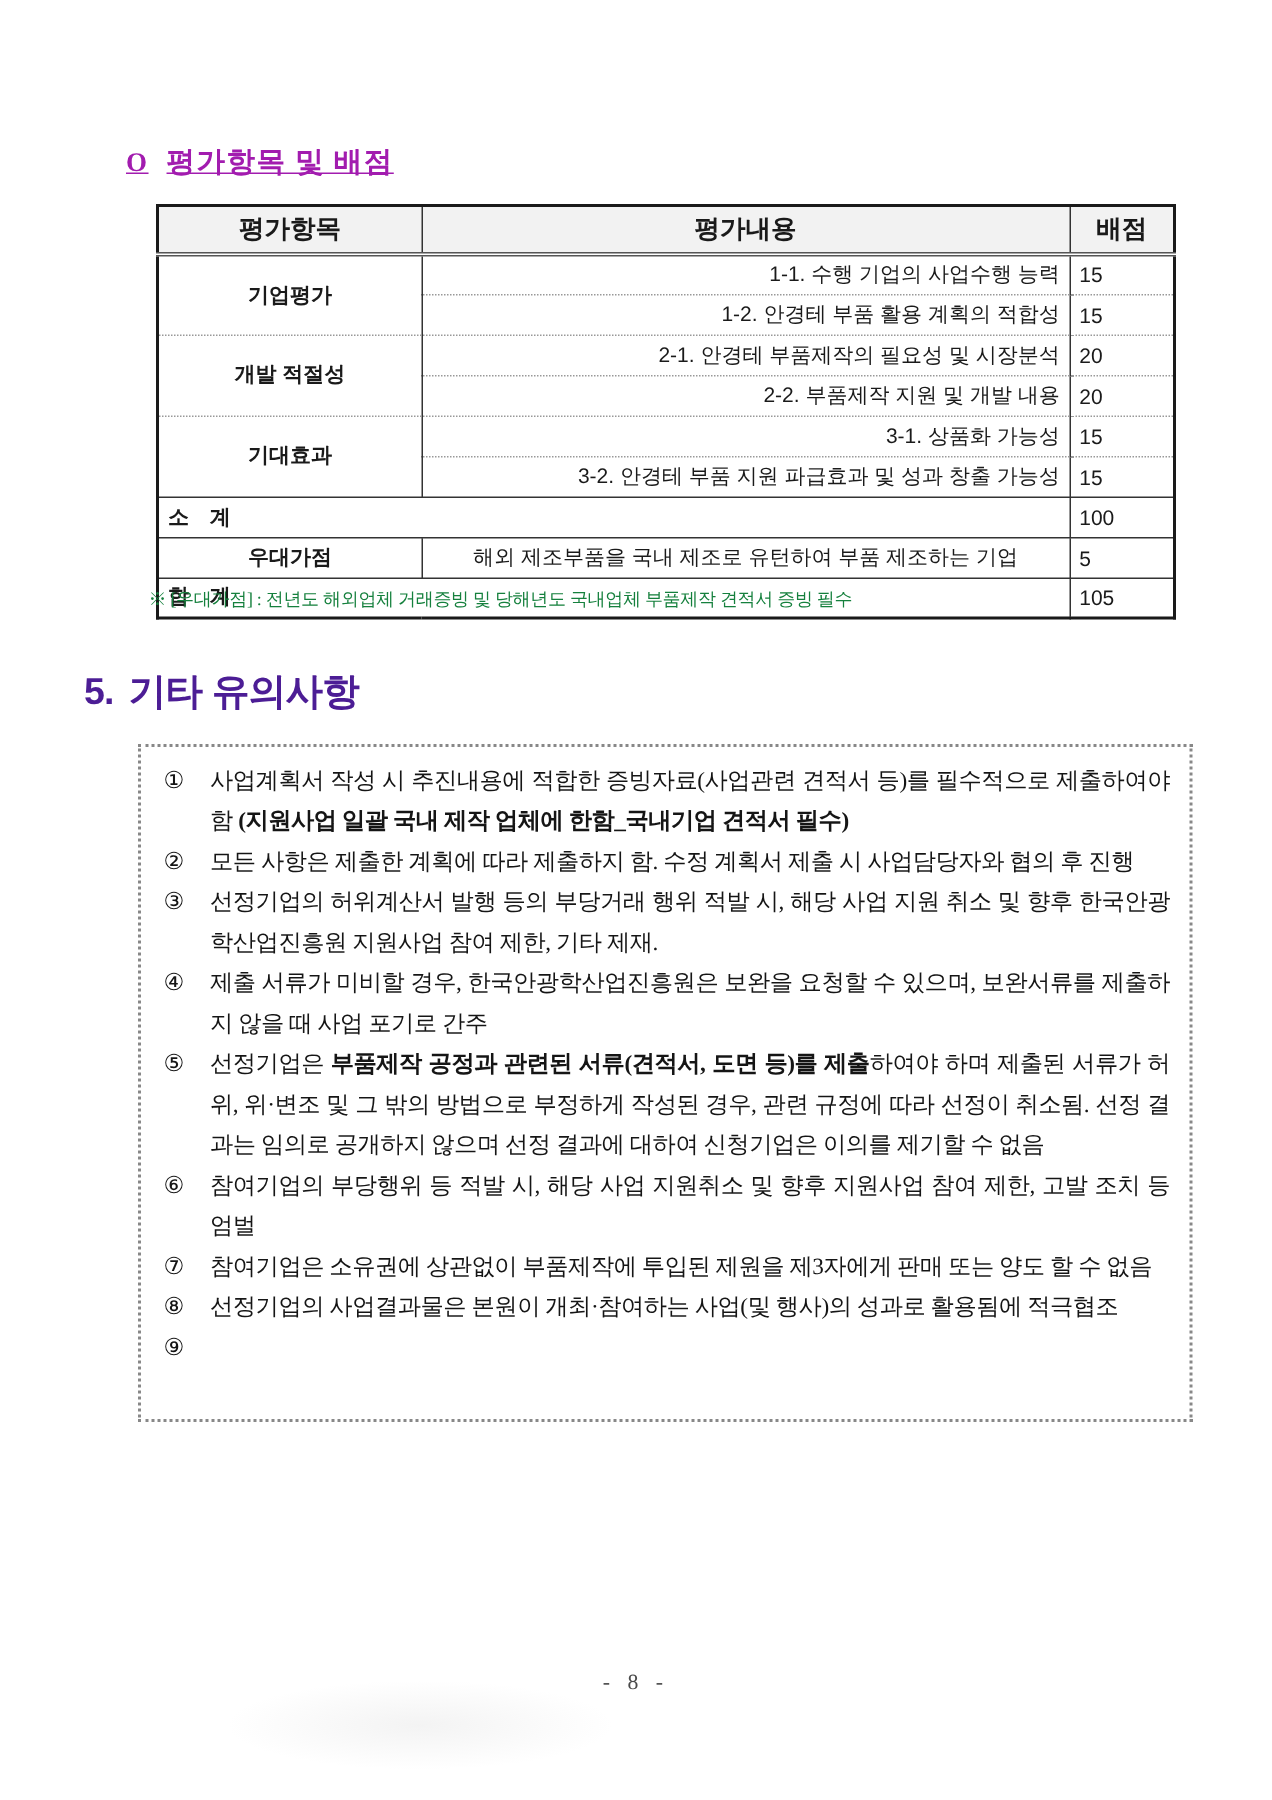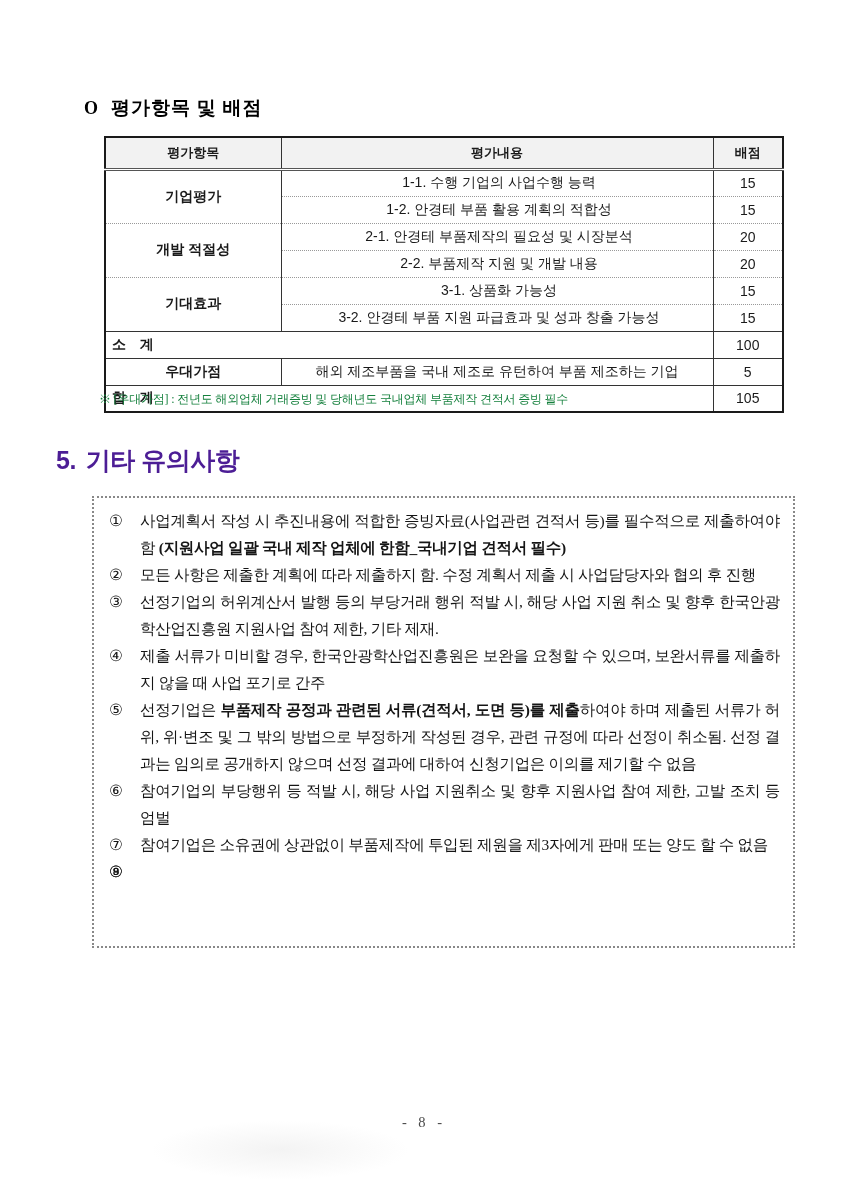--- a/index.html
+++ b/index.html
@@ -6,49 +6,49 @@
   html,body { background:#ffffff; }
   .page {
     position:relative; width:848px; height:1200px; margin:0 auto;
     background:#ffffff; overflow:hidden; color:#111;
     font-family:"Liberation Serif", "DejaVu Serif", serif;
   }
 
   
   .eval-title {
     position:absolute; left:84px; top:95px;
-    font-size:19px; font-weight:bold; letter-spacing:1px; color:#000000;
+    font-size:19px; font-weight:bold; letter-spacing:1px; color:#a21caf;text-decoration:underline;
   }
   .eval-title .bullet { margin-right:12px; font-size:18px; }
 
   
   .eval-table-wrap { position:absolute; left:104px; top:136px; }
   table.eval {
     border-collapse:collapse; table-layout:fixed; width:678px;
     border:2px solid #1a1a1a;
     font-family:"Liberation Sans", "DejaVu Sans", sans-serif;
     font-size:14px; color:#1a1a1a;
   }
   table.eval col.c1 { width:176px; }
   table.eval col.c2 { width:432px; }
   table.eval col.c3 { width:70px;  }
   table.eval th {
     height:32px; font-weight:bold; background:#f2f2f2;
     border-right:1px solid #333; border-bottom:3px double #555;
-    text-align:center; vertical-align:middle; font-size:13px;
+    text-align:center; vertical-align:middle; font-size:17px;
   }
   table.eval td {
     height:27px; vertical-align:middle;
     border-right:1px solid #333; border-bottom:1px dotted #999;
     padding:2px 6px;
   }
   table.eval th:last-child, table.eval td.lastcol { border-right:none; }
   table.eval td.cat   { text-align:center; font-weight:bold; }
-  table.eval td.cont  { text-align:center; padding-left:10px; }
-  table.eval td.score { text-align:center; }
+  table.eval td.cont  { text-align:right; padding-left:10px; }
+  table.eval td.score { text-align:left; }
   table.eval td.center{ text-align:center;margin-top:36px; }
   table.eval td.solid { border-bottom:1px solid #333; }
   table.eval td.noline{ border-bottom:none; }
   table.eval td.sumlbl{ font-weight:bold; white-space:pre; letter-spacing:2px; }
 
   
   .footnote {
     position:absolute; left:99px; top:391px; width:700px;
     font-size:12px; color:#15803d; letter-spacing:-0.2px;
   }
@@ -164,21 +164,21 @@
 
   <div class="notes-box">
     <div id="notes-list">
         <div class="note-item"><span class="marker">①</span><span>사업계획서 작성 시 추진내용에 적합한 증빙자료(사업관련 견적서 등)를 필수적으로 제출하여야 함 </span><b>(지원사업 일괄 국내 제작 업체에 한함_국내기업 견적서 필수)</b></div>
         <div class="note-item"><span class="marker">②</span><span>모든 사항은 제출한 계획에 따라 제출하지 함. 수정 계획서 제출 시 사업담당자와 협의 후 진행</span></div>
         <div class="note-item"><span class="marker">③</span><span>선정기업의 허위계산서 발행 등의 부당거래 행위 적발 시, 해당 사업 지원 취소 및 향후 한국안광학산업진흥원 지원사업 참여 제한, 기타 제재.</span></div>
         <div class="note-item"><span class="marker">④</span><span>제출 서류가 미비할 경우, 한국안광학산업진흥원은 보완을 요청할 수 있으며, 보완서류를 제출하지 않을 때 사업 포기로 간주</span></div>
         <div class="note-item"><span class="marker">⑤</span><span>선정기업은 </span><b>부품제작 공정과 관련된 서류(견적서, 도면 등)를 제출</b><span>하여야 하며 제출된 서류가 허위, 위·변조 및 그 밖의 방법으로 부정하게 작성된 경우, 관련 규정에 따라 선정이 취소됨. 선정 결과는 임의로 공개하지 않으며 선정 결과에 대하여 신청기업은 이의를 제기할 수 없음</span></div>
         <div class="note-item"><span class="marker">⑥</span><span>참여기업의 부당행위 등 적발 시, 해당 사업 지원취소 및 향후 지원사업 참여 제한, 고발 조치 등 엄벌</span></div>
         <div class="note-item"><span class="marker">⑦</span><span>참여기업은 소유권에 상관없이 부품제작에 투입된 제원을 제3자에게 판매 또는 양도 할 수 없음</span></div>
-        <div class="note-item"><span class="marker">⑧</span></div>
+        <div class="note-item"><span class="marker">⑧</span><span>선정기업의 사업결과물은 본원이 개최·참여하는 사업(및 행사)의 성과로 활용됨에 적극협조</span></div>
         <div class="note-item"><span class="marker">⑨</span></div>
       </div>
   </div>
 
   <div class="smudge"></div>
 
   <div class="page-number">- 8 -</div>
 
 </div>
 

